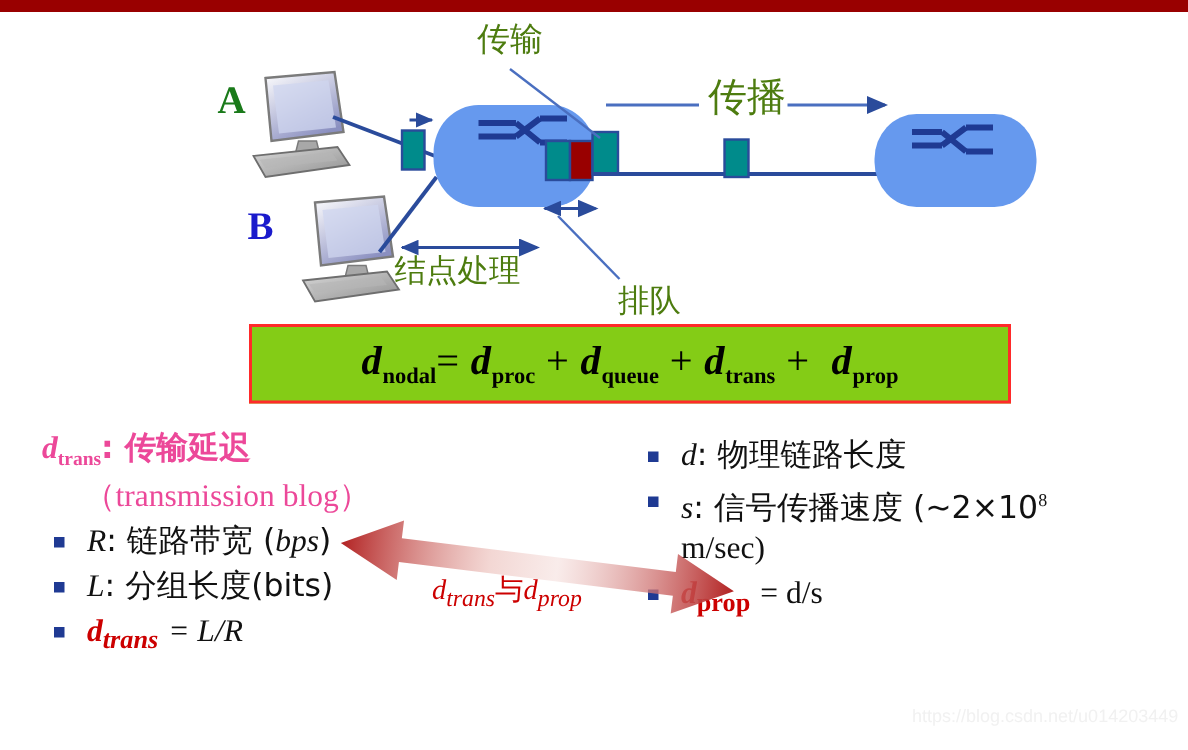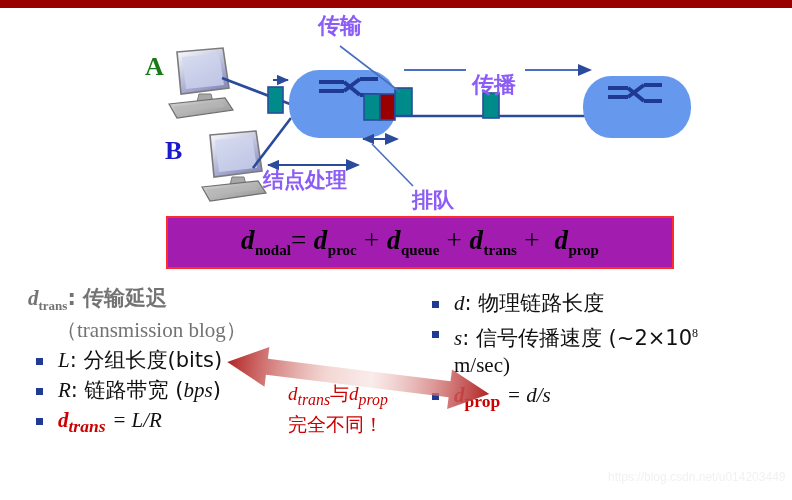--- a/index.html
+++ b/index.html
@@ -12,50 +12,50 @@
   }
   #root{position:relative;width:792px;height:500px;overflow:hidden;}
 
   .topbar{position:absolute;left:0;top:0;width:792px;height:8px;background:#990000;}
 
   
   .diagram{position:absolute;left:0;top:8px;width:792px;height:205px;}
   .diagram svg{position:absolute;left:0;top:0;}
 
   .lbl-red{
-    position:absolute;color:#8b5cf6;font-weight:bold;
+    position:absolute;color:#4d7c0f;font-weight:normal;
     font-family:"DejaVu Sans", sans-serif;
     white-space:nowrap;
   }
   .lbl-A{position:absolute;color:#1a7a1a;font-weight:bold;font-size:26px;
          font-family:"Liberation Serif", serif;}
   .lbl-B{position:absolute;color:#1a1aCC;font-weight:bold;font-size:26px;
          font-family:"Liberation Serif", serif;}
 
   
   .formula-box{
     position:absolute;left:166px;top:216px;width:508px;height:53px;
-    border:2px solid #FF2A2A;background:#a21caf;
+    border:2px solid #FF2A2A;background:#84cc16;
     display:flex;align-items:center;justify-content:center;
     box-sizing:border-box;
   }
   .formula{
     font-family:"Liberation Serif", serif;
     font-size:27px;color:#000;white-space:nowrap;letter-spacing:.5px;
   }
   .formula i{font-weight:bold;font-style:italic;}
   .formula sub{font-size:15px;font-weight:bold;font-style:normal;letter-spacing:0;}
 
   
   .col{position:absolute;top:286px;}
   .col-left{left:28px;width:390px;}
   .col-right{left:424px;width:360px;}
 
   .head{
-    color:#737373;font-size:21px;line-height:25px;
+    color:#ec4899;font-size:21px;line-height:25px;
     font-family:"DejaVu Sans", sans-serif;font-weight:bold;
   }
   .head .mathit{font-family:"Liberation Serif", serif;font-style:italic;font-weight:bold;}
   .head sub{font-size:13px;font-style:normal;font-family:"Liberation Serif", serif;}
   .head .en{font-family:"Liberation Serif", serif;font-weight:normal;}
   .head .indent{display:block;padding-left:28px;}
 
   ul.bul{list-style:none;margin:4px 0 0 0;padding:0;}
   ul.bul li{
     position:relative;padding-left:30px;margin-bottom:3px;
@@ -166,21 +166,21 @@
       <line x1="268" y1="157" x2="358" y2="157" stroke="#2A4B9B" stroke-width="2" marker-end="url(#arrHead)" marker-start="url(#arrTail)"></line>
 
       <line x1="363" y1="131" x2="397" y2="131" stroke="#2A4B9B" stroke-width="2" marker-end="url(#arrHead)" marker-start="url(#arrTail)"></line>
       <line x1="372" y1="136" x2="413" y2="178" stroke="#4a6fc0" stroke-width="1.6"></line>
     </svg>
 
     <div class="lbl-A" style="left:145px;top:44px;">A</div>
     <div class="lbl-B" style="left:165px;top:128px;">B</div>
 
     <div class="lbl-red" style="left:318px;top:3px;font-size:22px;">传输</div>
-    <div class="lbl-red" style="left:472px;top:62px;font-size:22px;">传播</div>
+    <div class="lbl-red" style="left:472px;top:39px;font-size:26px;">传播</div>
     <div class="lbl-red" style="left:263px;top:158px;font-size:21px;">结点处理</div>
     <div class="lbl-red" style="left:412px;top:178px;font-size:21px;">排队</div>
   </div>
 
   <div class="formula-box">
     <span class="formula">
       <i>d</i><sub>nodal</sub><span>=</span>
       <i>d</i><sub>proc</sub>
       <span>+</span>
       <i>d</i><sub>queue</sub>
@@ -191,44 +191,44 @@
     </span>
   </div>
 
   <div class="col col-left">
     <div class="head">
       <span class="mathit">d</span><sub>trans</sub><span>: 传输延迟</span>
       <span class="indent en">（transmission blog）</span>
     </div>
     <ul class="bul">
       <li>
+        <span class="sq"></span><i>R</i><span>: 链路带宽 (</span><i>bps</i><span>)</span>
+      </li>
+      <li>
         <span class="sq"></span><i>L</i><span>: 分组长度(bits)</span>
-      </li>
-      <li>
-        <span class="sq"></span><i>R</i><span>: 链路带宽 (</span><i>bps</i><span>)</span>
       </li>
       <li>
         <span class="sq"></span><span class="red">d</span><sub class="red">trans</sub>
         <span class="ser" style="font-style:italic;text-align:right;">= L/R</span>
       </li>
     </ul>
   </div>
 
   <div class="col col-right">
     <ul class="bul">
       <li>
         <span class="sq"></span><i>d</i><span>: 物理链路长度</span>
       </li>
       <li>
         <span class="sq"></span><i>s</i><span>: 信号传播速度 (~2×10</span><sup class="ser">8</sup>
         <span class="ser" style="display:block;">m/sec)</span>
       </li>
       <li>
         <span class="sq"></span><span class="red">d</span><sub class="red" style="font-style:normal;">prop</sub>
-        <span class="ser" style="font-style:italic;">= d/s</span>
+        <span class="ser" style="">= d/s</span>
       </li>
     </ul>
   </div>
 
   <div class="midarrow">
     <svg width="280" height="80" viewBox="0 0 280 80">
       <defs>
         <linearGradient id="gradArrow" x1="0" y1="0" x2="1" y2="0">
           <stop offset="0%" stop-color="#B22222" stop-opacity="1"></stop>
           <stop offset="38%" stop-color="#e9b6b0" stop-opacity=".55"></stop>
@@ -237,18 +237,17 @@
         </linearGradient>
       </defs>
       <g transform="rotate(7 140 40)">
         <path d="M8,38 L48,18 L48,30 L232,30 L232,18 L272,38 L232,58 L232,46 L48,46 L48,58 Z" fill="url(#gradArrow)"></path>
       </g>
     </svg>
   </div>
 
   <div class="midtext">
     <span class="m">d</span><sub class="m">trans</sub><span>与</span><span class="m">d</span><sub class="m">prop</sub><br>
-    <span>完全不同！</span>
   </div>
 
   <div class="watermark">https://blog.csdn.net/u014203449</div>
 
 </div>
 
 </body></html>

